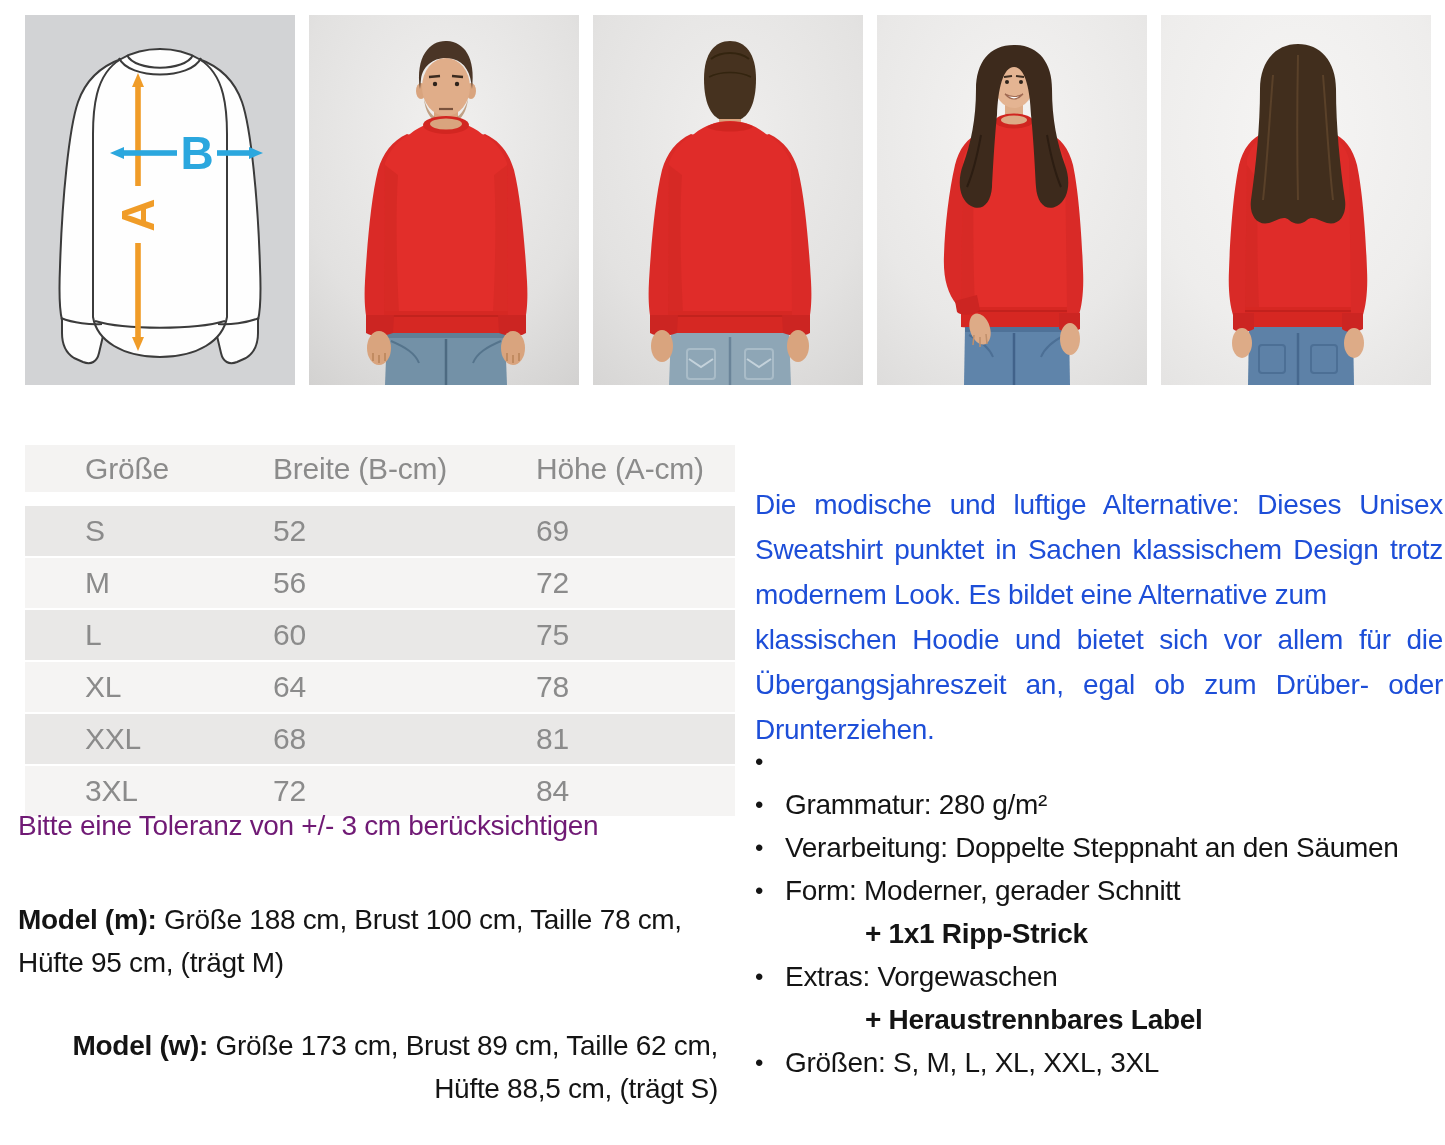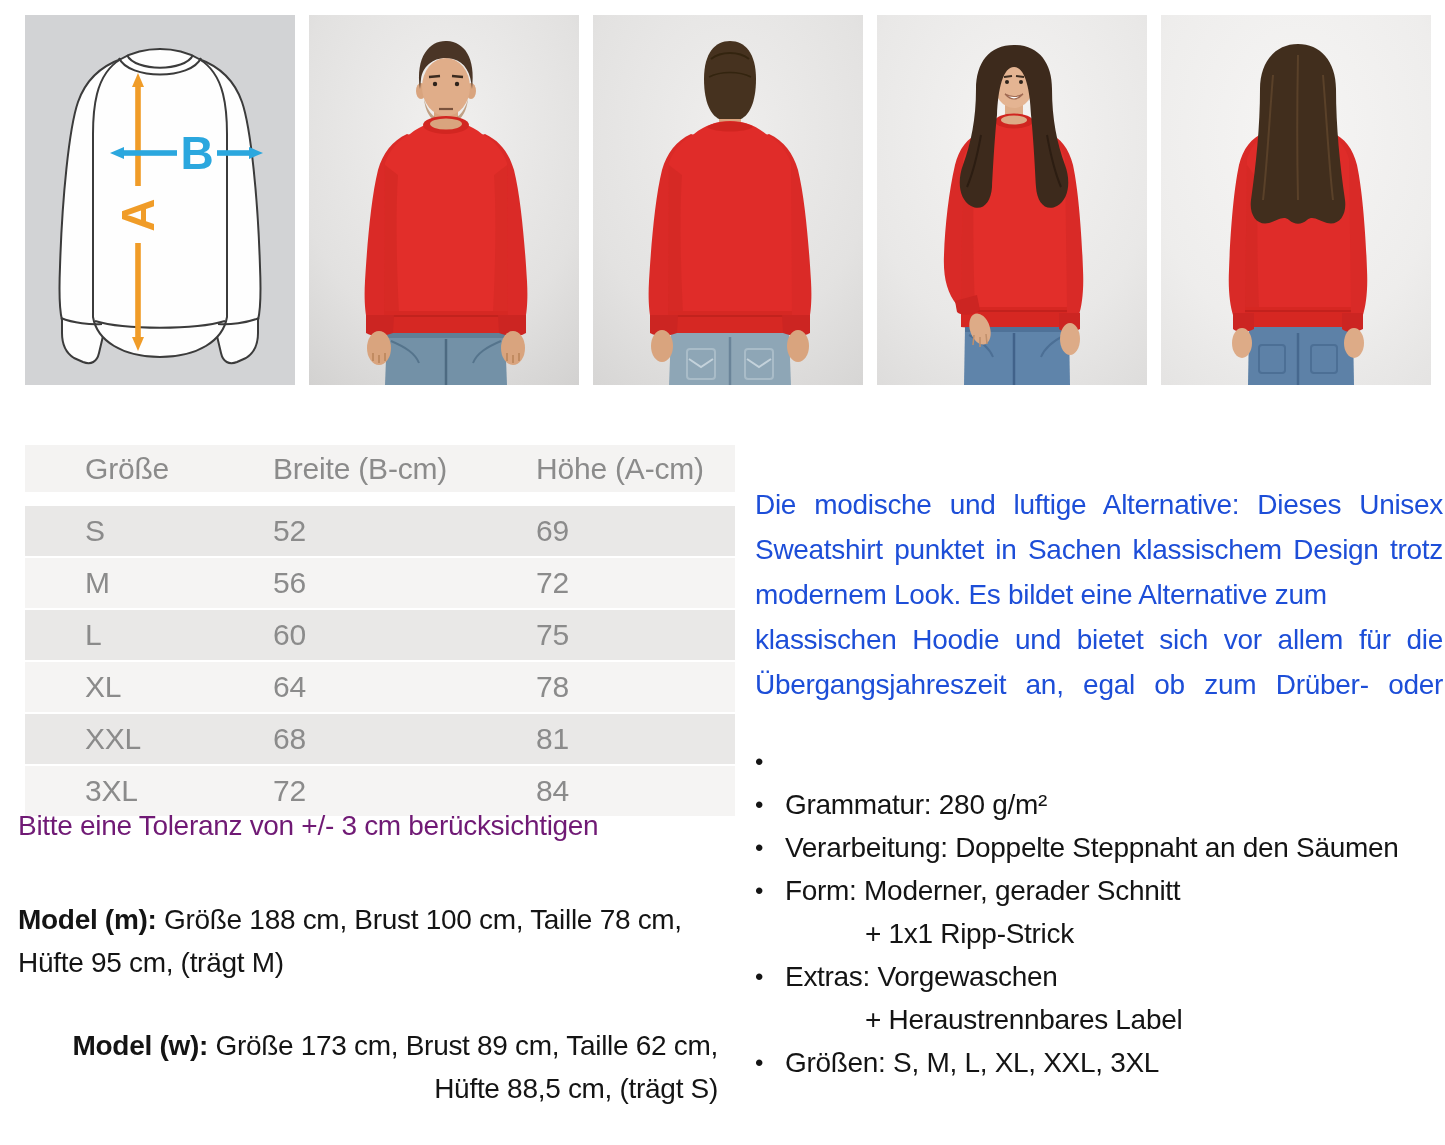--- a/index.html
+++ b/index.html
@@ -27,21 +27,21 @@
   .model-m{top:898px;}
   .model-w{top:1024px;text-align:right;}
 
   
   .desc{position:absolute;left:755px;top:446px;width:688px;font-size:28px;line-height:45px;color:#1d4ed8;letter-spacing:-0.3px;margin-top:36px;}
   .desc .ln{text-align:justify;}
   .desc .ln.stretch{text-align-last:justify;}
   .features{position:absolute;left:755px;top:740px;width:690px;font-size:28px;color:#141414;letter-spacing:-0.3px;}
   .feat{display:flex;height:43px;line-height:43px;}
   .feat .dot{width:30px;font-size:24px;}
-  .feat.indent .txt{padding-left:80px;}
+  .feat.indent .txt{padding-left:80px;font-weight:bold;}
 </style>
 </head>
 <body>
 
 <div class="page">
 
   <div class="strip">
 
     <div class="panel">
       <svg viewBox="0 0 270 370" width="270" height="370">
@@ -268,20 +268,21 @@
   <div class="modelblock model-m"><b>Model (m):</b><span> Größe 188 cm, Brust 100 cm, Taille 78 cm, Hüfte 95 cm, (trägt M)</span></div>
 
   <div class="modelblock model-w"><b>Model (w):</b><span> Größe 173 cm, Brust 89 cm, Taille 62 cm, Hüfte 88,5 cm, (trägt S)</span></div>
 
   <div class="desc">
     <div class="ln stretch">Die modische und luftige Alternative: Dieses Unisex</div>
     <div class="ln stretch">Sweatshirt punktet in Sachen klassischem Design trotz</div>
     <div class="ln">modernem Look. Es bildet eine Alternative zum</div>
     <div class="ln stretch">klassischen Hoodie und bietet sich vor allem für die</div>
     <div class="ln stretch">Übergangsjahreszeit an, egal ob zum Drüber- oder</div>
+    <div class="ln">Drunterziehen.</div>
   </div>
 
   <div class="features">
     <div class="feat">
         <span class="dot">•</span>
       </div>
     <div class="feat">
         <span class="dot">•</span>
         <span class="txt">Grammatur: 280 g/m²</span>
       </div>

